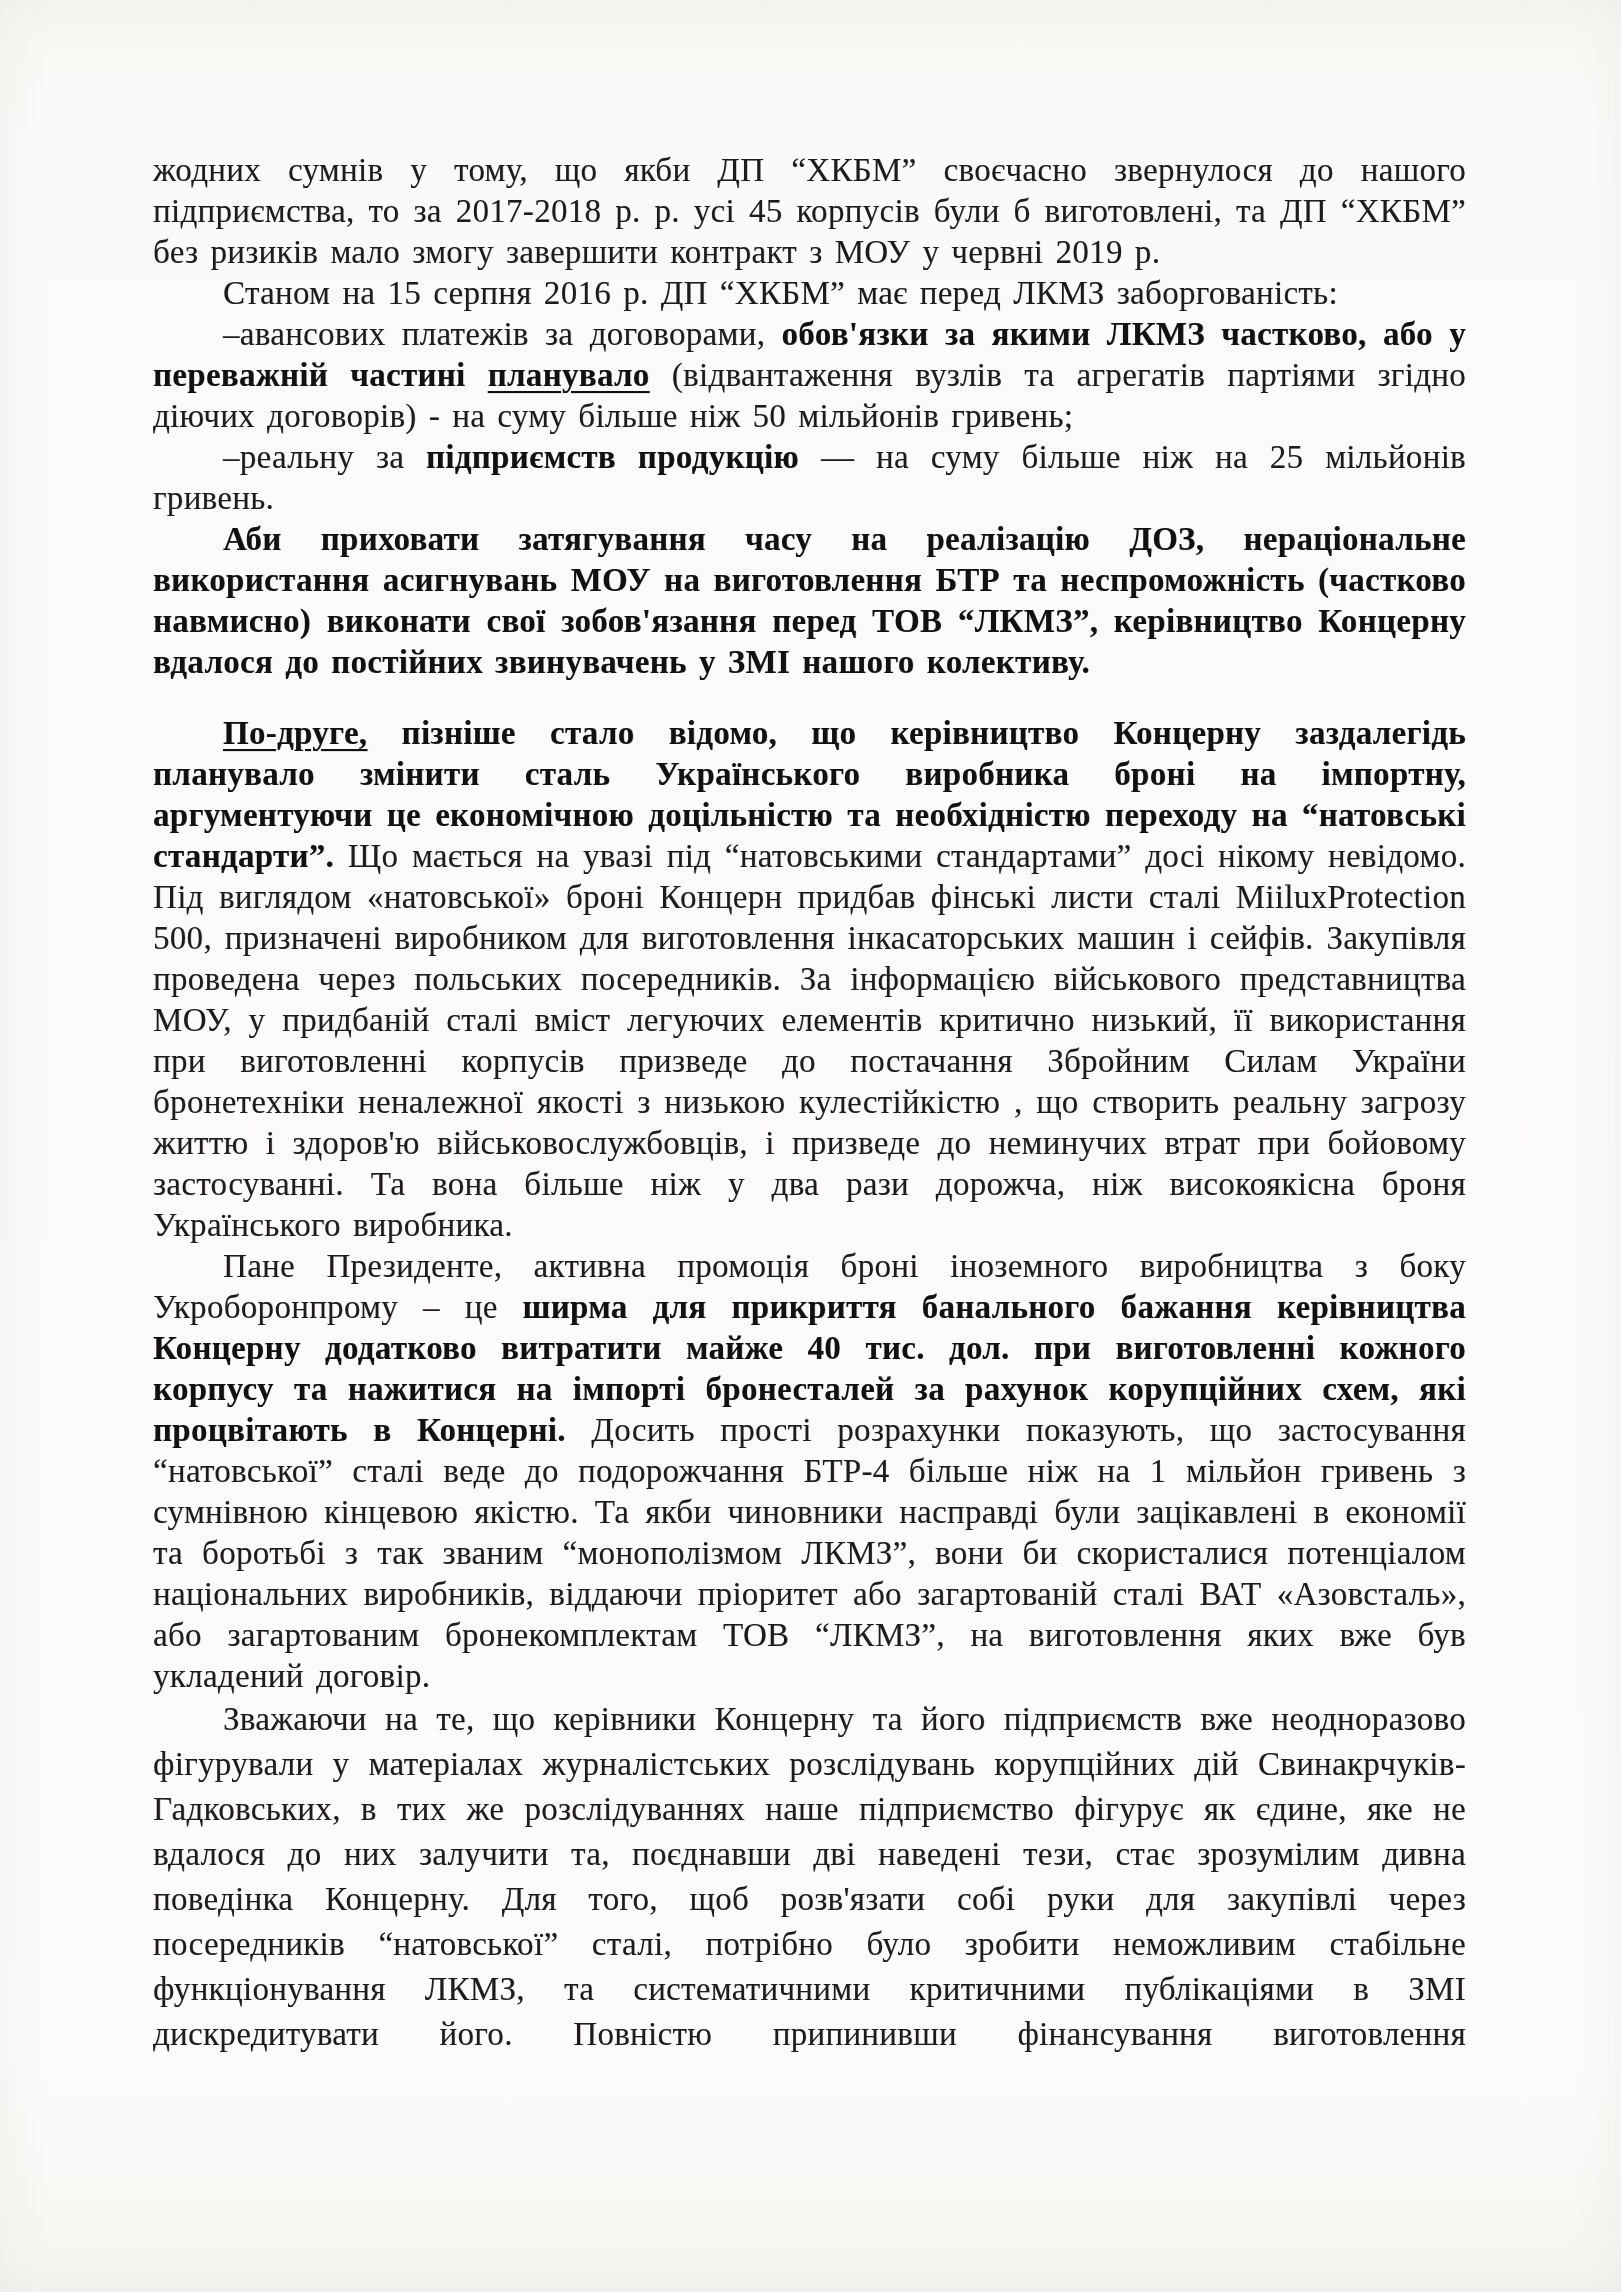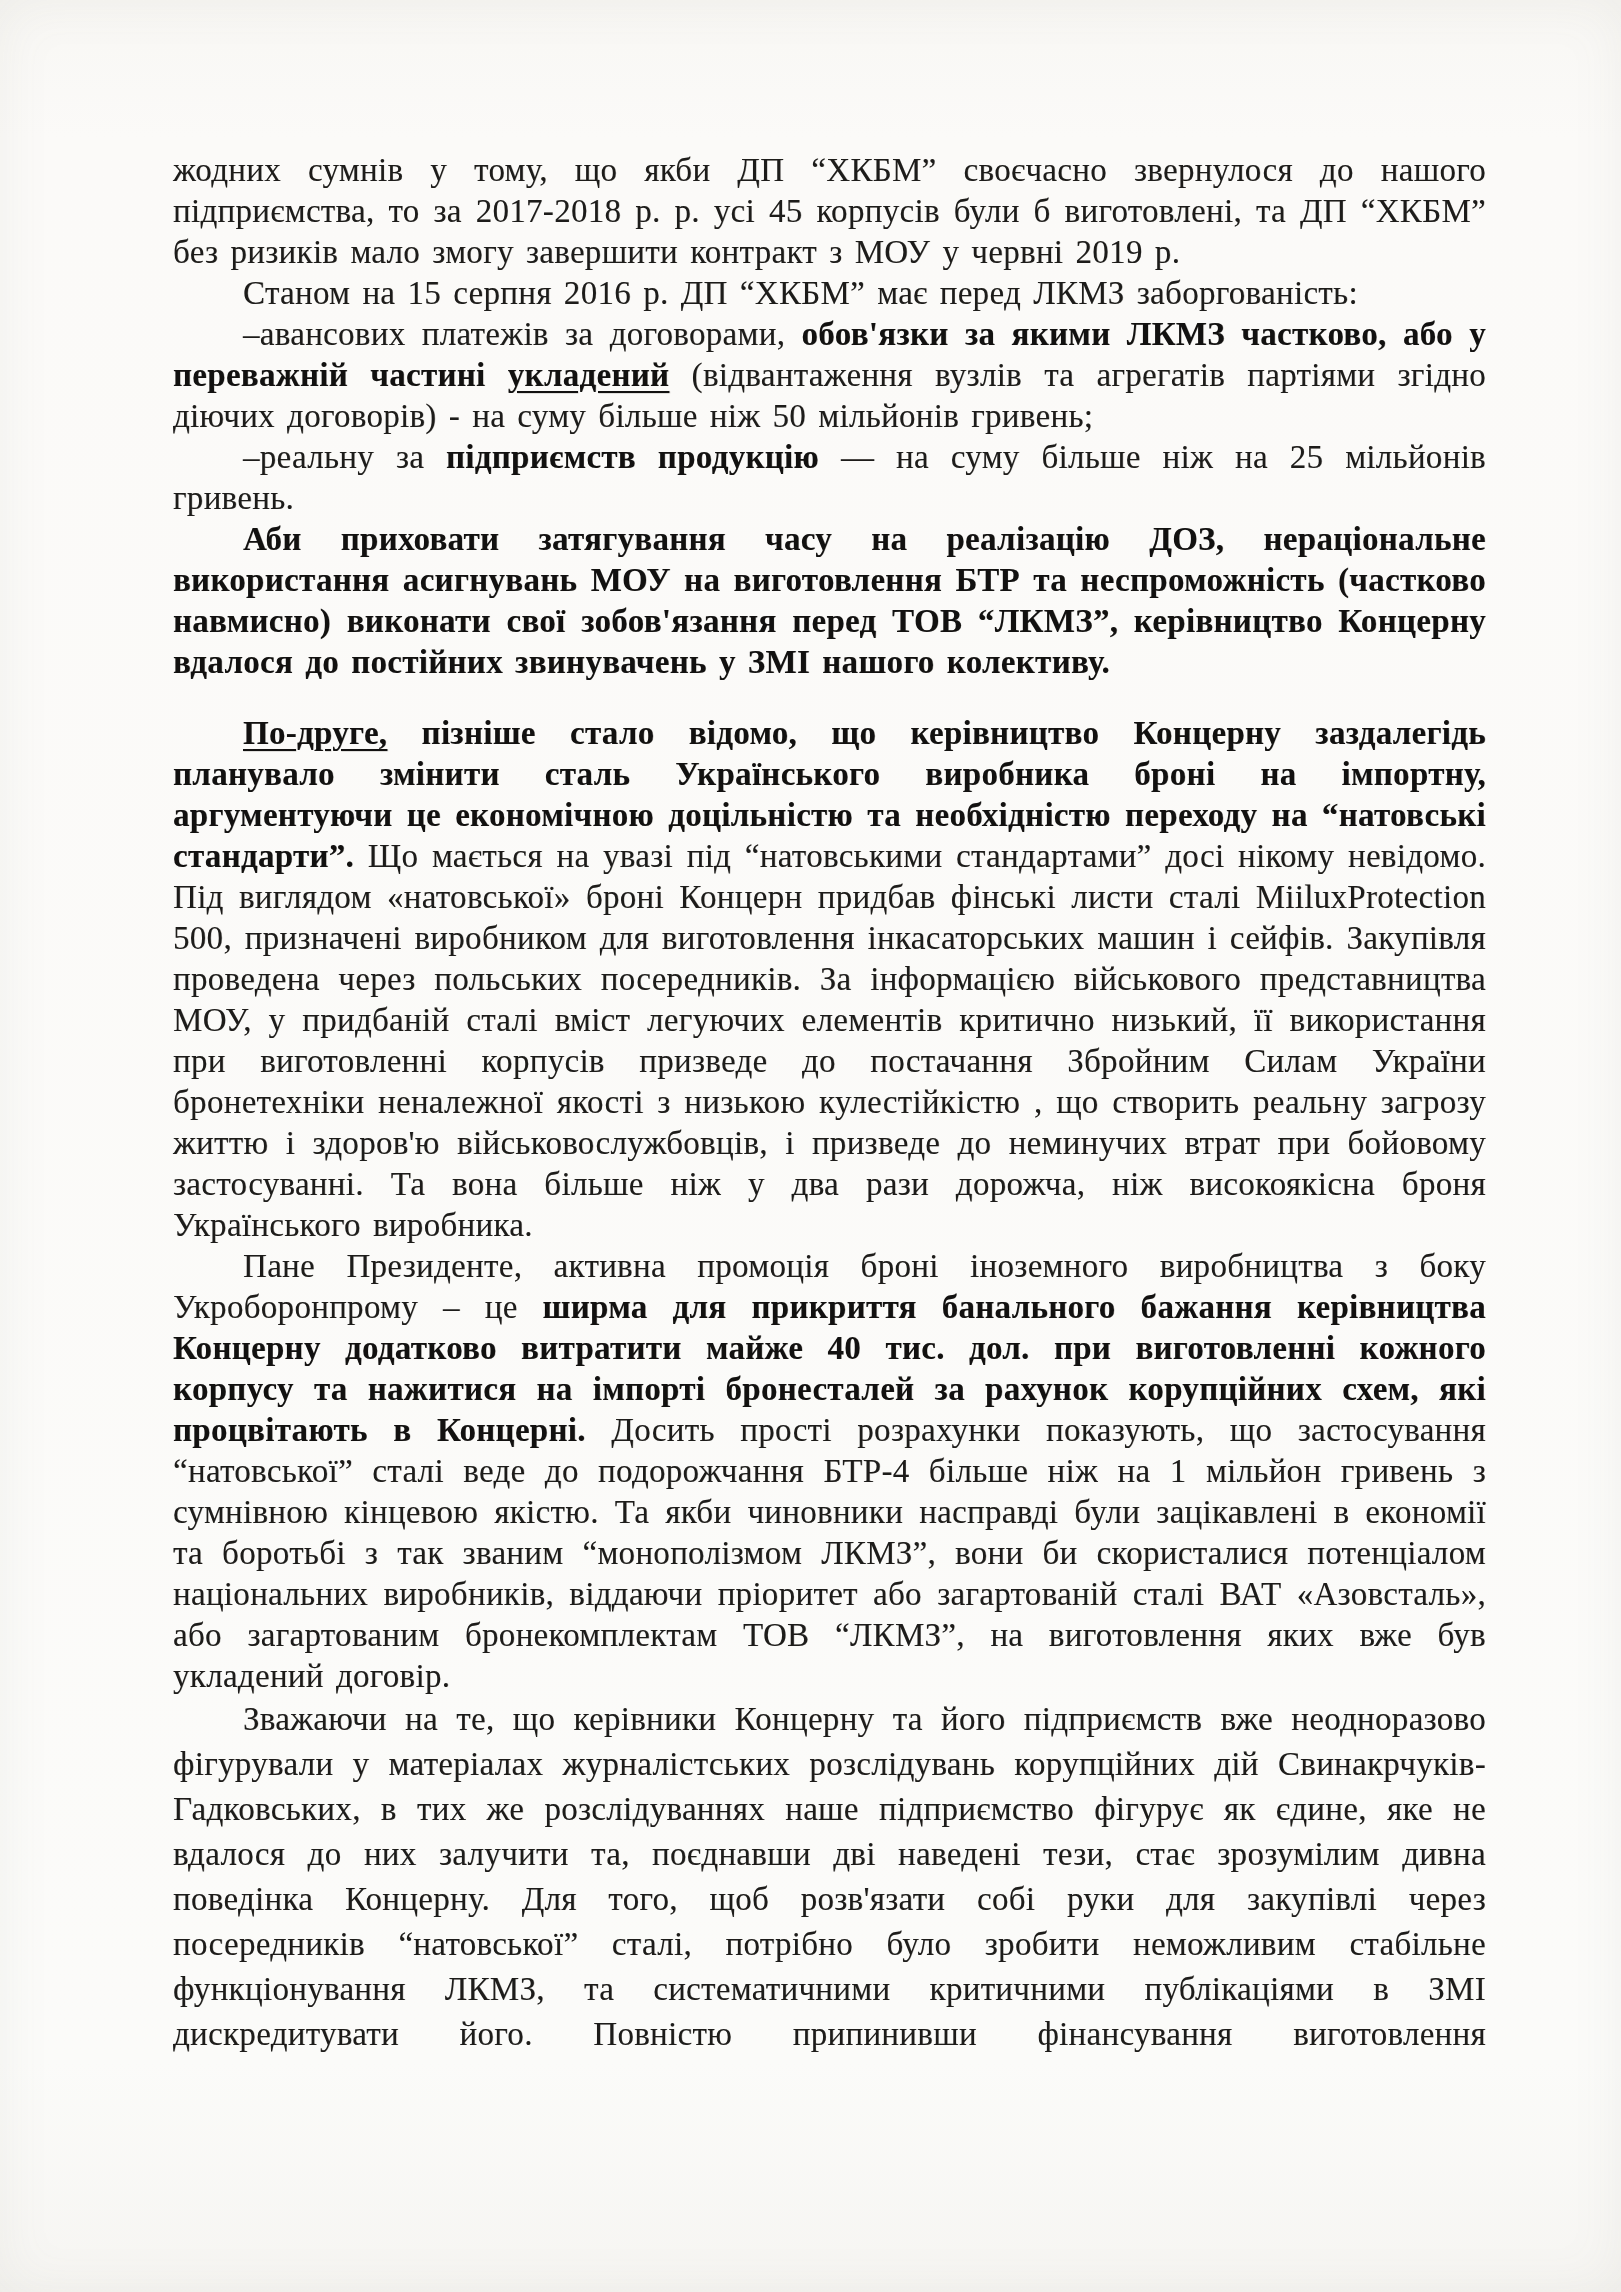--- a/index.html
+++ b/index.html
@@ -11,21 +11,21 @@
     position: relative;
     width: 1622px;
     height: 2293px;
     margin: 0 auto;
     background: linear-gradient(180deg, #f8f7f4 0%, #fbfaf8 6%, #fbfbf9 90%, #f6f5f2 100%);
     box-shadow: inset 0 0 54px rgba(120,115,105,0.08);
     overflow: hidden;
   }
   .text-block {
     position: absolute;
-    left: 173px;
+    left: 153px;
     top: 150px;
     width: 1313px;
     font-family: "Liberation Serif", "DejaVu Serif", serif;
     font-size: 33px;
     line-height: 41px;
     letter-spacing: 0.3px;
     word-spacing: 3.6px;
     color: #1d1c1a;
     text-align: justify;
     text-shadow: 0.4px 0.4px 0.6px rgba(45,42,38,0.35);
@@ -38,21 +38,21 @@
   .b { font-weight: 700; color: #121110; }
   .u { text-decoration: underline; text-underline-offset: 4.5px; text-decoration-thickness: 1.8px; }
 </style>
 </head>
 <body>
 
 <div class="page">
   <div class="text-block">
       <p class="para"><span>жодних сумнів у тому, що якби ДП “ХКБМ” своєчасно звернулося до нашого підприємства, то за 2017-2018 р. р. усі 45 корпусів були  б виготовлені, та ДП “ХКБМ” без ризиків мало змогу завершити контракт з МОУ у червні 2019 р.</span></p>
       <p class="para indent"><span>Станом на 15 серпня 2016 р. ДП “ХКБМ” має перед ЛКМЗ заборгованість:</span></p>
-      <p class="para indent"><span>–авансових платежів за договорами, </span><span class="b">обов'язки за якими ЛКМЗ частково, або у переважній частині </span><span class="b u">укладений</span><span> (відвантаження вузлів та агрегатів партіями згідно діючих договорів) - на суму більше ніж 50 мільйонів гривень;</span></p>
+      <p class="para indent"><span>–авансових платежів за договорами, </span><span class="b">обов'язки за якими ЛКМЗ частково, або у переважній частині </span><span class="b u">планувало</span><span> (відвантаження вузлів та агрегатів партіями згідно діючих договорів) - на суму більше ніж 50 мільйонів гривень;</span></p>
       <p class="para indent"><span>–реальну за </span><span class="b">підприємств продукцію</span><span> — на суму більше ніж на 25 мільйонів гривень.</span></p>
       <p class="para indent"><span class="b">Аби приховати затягування часу на реалізацію ДОЗ, нераціональне використання асигнувань МОУ на виготовлення БТР та неспроможність (частково навмисно) виконати свої зобов'язання перед ТОВ “ЛКМЗ”, керівництво Концерну вдалося до постійних  звинувачень у ЗМІ нашого колективу.</span></p>
       <p class="para indent gap-before"><span class="b u">По-друге,</span><span class="b"> пізніше стало відомо, що керівництво Концерну заздалегідь планувало змінити сталь Українського виробника броні на імпортну, аргументуючи це економічною доцільністю та необхідністю переходу на “натовські стандарти”.</span><span> Що мається на увазі під “натовськими стандартами” досі нікому невідомо. Під виглядом «натовської» броні Концерн придбав фінські листи сталі MiiluxProtection 500, призначені виробником для виготовлення інкасаторських машин і сейфів. Закупівля проведена через польських посередників. За інформацією військового представництва МОУ,  у придбаній сталі вміст легуючих елементів критично низький, її використання при виготовленні корпусів призведе до постачання Збройним Силам України бронетехніки неналежної якості з низькою кулестійкістю , що створить реальну загрозу життю і здоров'ю військовослужбовців, і призведе до неминучих втрат при бойовому застосуванні. Та вона більше ніж у два рази дорожча, ніж високоякісна броня Українського виробника.</span></p>
       <p class="para indent"><span>Пане Президенте, активна промоція броні іноземного виробництва з боку Укроборонпрому – це </span><span class="b">ширма для прикриття банального бажання керівництва Концерну додатково витратити майже 40 тис. дол. при виготовленні кожного корпусу та нажитися на імпорті бронесталей за рахунок корупційних схем, які процвітають в Концерні.</span><span> Досить прості розрахунки показують, що застосування “натовської”  сталі веде до подорожчання БТР-4 більше ніж на 1 мільйон гривень з сумнівною кінцевою якістю. Та якби чиновники насправді були зацікавлені в економії та боротьбі з так званим “монополізмом ЛКМЗ”, вони би скористалися потенціалом національних виробників, віддаючи пріоритет або загартованій сталі ВАТ «Азовсталь», або загартованим бронекомплектам ТОВ “ЛКМЗ”,  на виготовлення яких вже був укладений договір.</span></p>
       <p class="para indent loose justify-last"><span>Зважаючи на те, що керівники Концерну та його підприємств вже неодноразово фігурували у матеріалах журналістських розслідувань корупційних дій Свинакрчуків-Гадковських, в тих же розслідуваннях наше підприємство фігурує як єдине, яке не вдалося до них залучити та, поєднавши дві наведені тези, стає зрозумілим дивна поведінка Концерну. Для того, щоб розв'язати собі руки для закупівлі через посередників “натовської” сталі, потрібно було зробити неможливим стабільне функціонування ЛКМЗ, та систематичними критичними публікаціями в ЗМІ дискредитувати його. Повністю припинивши фінансування виготовлення</span></p>
     </div>
 </div>
 
 
 </body></html>

